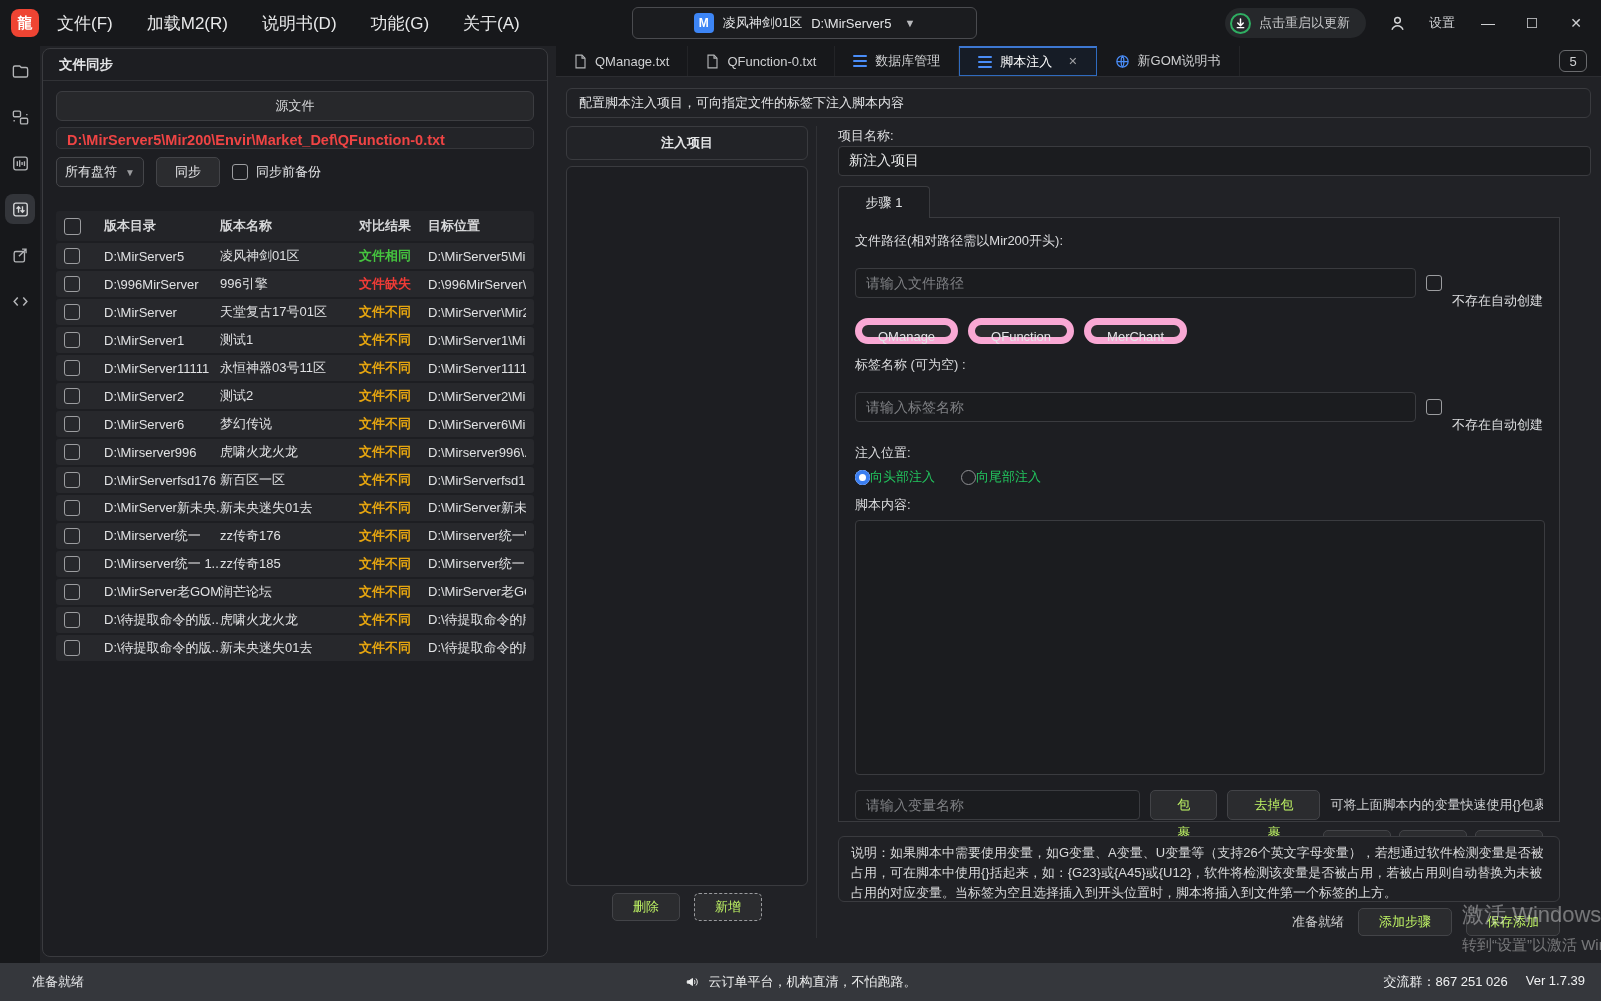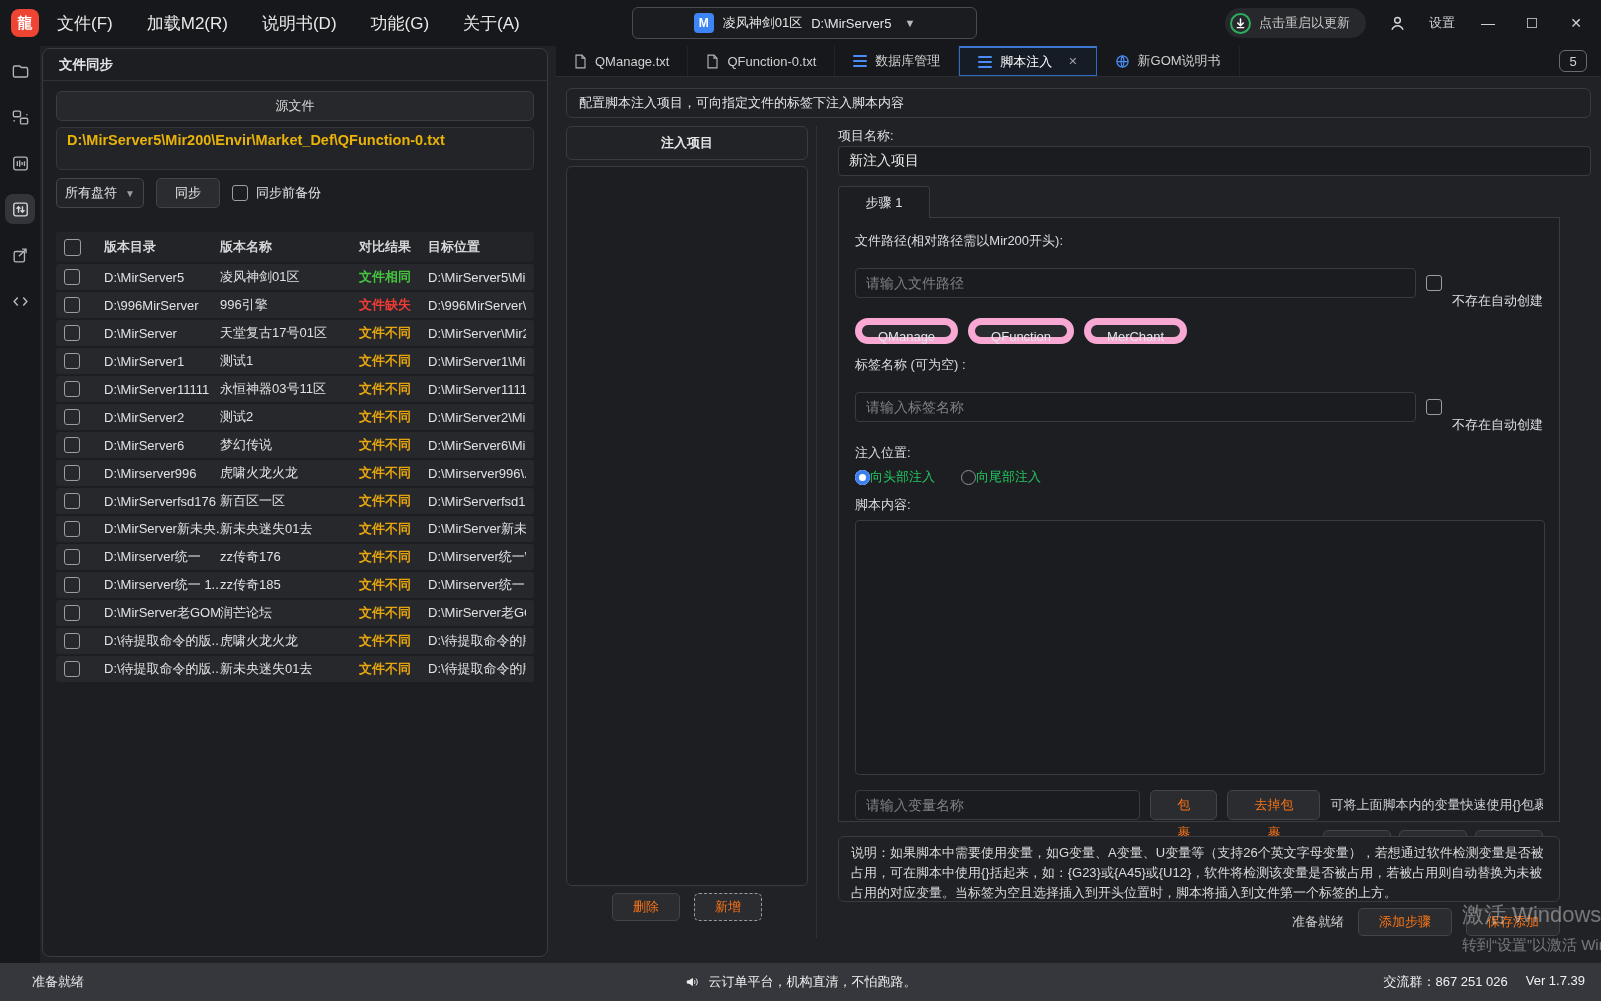--- a/index.html
+++ b/index.html
@@ -36,22 +36,22 @@
   .rail-item { width:30px; height:30px; border-radius:8px; display:flex; align-items:center; justify-content:center; }
   .rail-item.active { background:#33353a; }
   
   .panel { position:absolute; left:42px; top:48px; width:506px; height:909px;
     background:#1d1e22; border:1px solid #3a3b3f; border-radius:8px; overflow:hidden; }
   .panel-header { height:32px; line-height:32px; padding-left:16px; font-weight:bold;
     border-bottom:1px solid #313236; font-size:13.5px; }
   .panel-body { padding:10px 13px 0 13px; }
   .src-btn { width:100%; height:30px; background:#27282b; border:1px solid #3c3d41;
     border-radius:6px; color:#d9dadc; text-align:center; line-height:28px; }
-  .src-path { margin-top:6px; width:100%; height:43px; background:#232428; border:1px solid #35363a;
-    border-radius:5px; padding:0 10px; font-weight:bold; font-size:14.5px; color:#eab308;
+  .src-path { margin-top:6px; width:100%; height:22px; background:#232428; border:1px solid #35363a;
+    border-radius:5px; padding:0 10px; font-weight:bold; font-size:14.5px; color:#ef4444;
     line-height:24px; white-space:nowrap; overflow:hidden; }
   .ctrl-row { margin-top:8px; display:flex; align-items:center; gap:12px; height:30px; }
   .drive-dd { width:88px; height:30px; border:1px solid #45464a; border-radius:5px; background:#232428;
     display:flex; align-items:center; justify-content:space-between; padding:6px 8px; }
   .drive-dd .chev { color:#9a9b9e; font-size:10px; }
   .sync-btn { width:64px; height:30px; background:#2b2c2f; border:1px solid #434448;
     border-radius:5px; color:#e6e6e8; text-align:center; line-height:28px; }
   .cb { width:16px; height:16px; flex:0 0 16px; border:1.5px solid #9c9da0; border-radius:3px; background:transparent; display:inline-block; }
   .cb.big { width:17px; height:17px; flex-basis:17px; }
   .chk-row { display:flex; align-items:center; gap:8px; }
@@ -77,21 +77,21 @@
   .banner { position:absolute; left:566px; top:88px; width:1025px; height:30px;
     border:1px solid #3a3b3f; border-radius:6px; background:#202125; line-height:28px; padding-left:12px; }
   .vsplit { position:absolute; left:816px; top:126px; width:1px; height:812px; background:#303135; }
   
   .mid-header { position:absolute; left:566px; top:126px; width:242px; height:34px;
     border:1px solid #3a3b3f; border-radius:6px; background:#222327; display:flex;
     align-items:center; justify-content:center; font-weight:bold; }
   .mid-list { position:absolute; left:566px; top:166px; width:242px; height:720px;
     border:1px solid #3a3b3f; border-radius:6px; background:#1d1e22; }
   .mid-btns { position:absolute; left:566px; top:893px; width:242px; display:flex; justify-content:center; gap:14px; }
-  .btn { background:#2b2c2f; border:1px solid #434448; border-radius:5px; color:#f97316;
+  .btn { background:#2b2c2f; border:1px solid #434448; border-radius:5px; color:#bef264;
     height:28px; padding:0 20px; line-height:26px; text-align:center; }
   .btn.dashed { border:1px dashed #9a9b9e; }
   
   .proj-label { position:absolute; left:838px; top:127px; color:#dcdddf; }
   .input { background:#1b1c1f; border:1px solid #3a3b3f; border-radius:4px; color:#eceded;
     font-size:14px; padding:0 10px; font-family:"Liberation Sans","DejaVu Sans",sans-serif; }
   .input::placeholder { color:#7f8084; font-size:14px; }
   .proj-input { position:absolute; left:838px; top:146px; width:753px; height:30px; }
   .step-tab { position:absolute; left:838px; top:186px; width:92px; height:32px;
     border:1px solid #3a3b3f; border-bottom:none; border-radius:4px 4px 0 0; background:#1d1e22;

